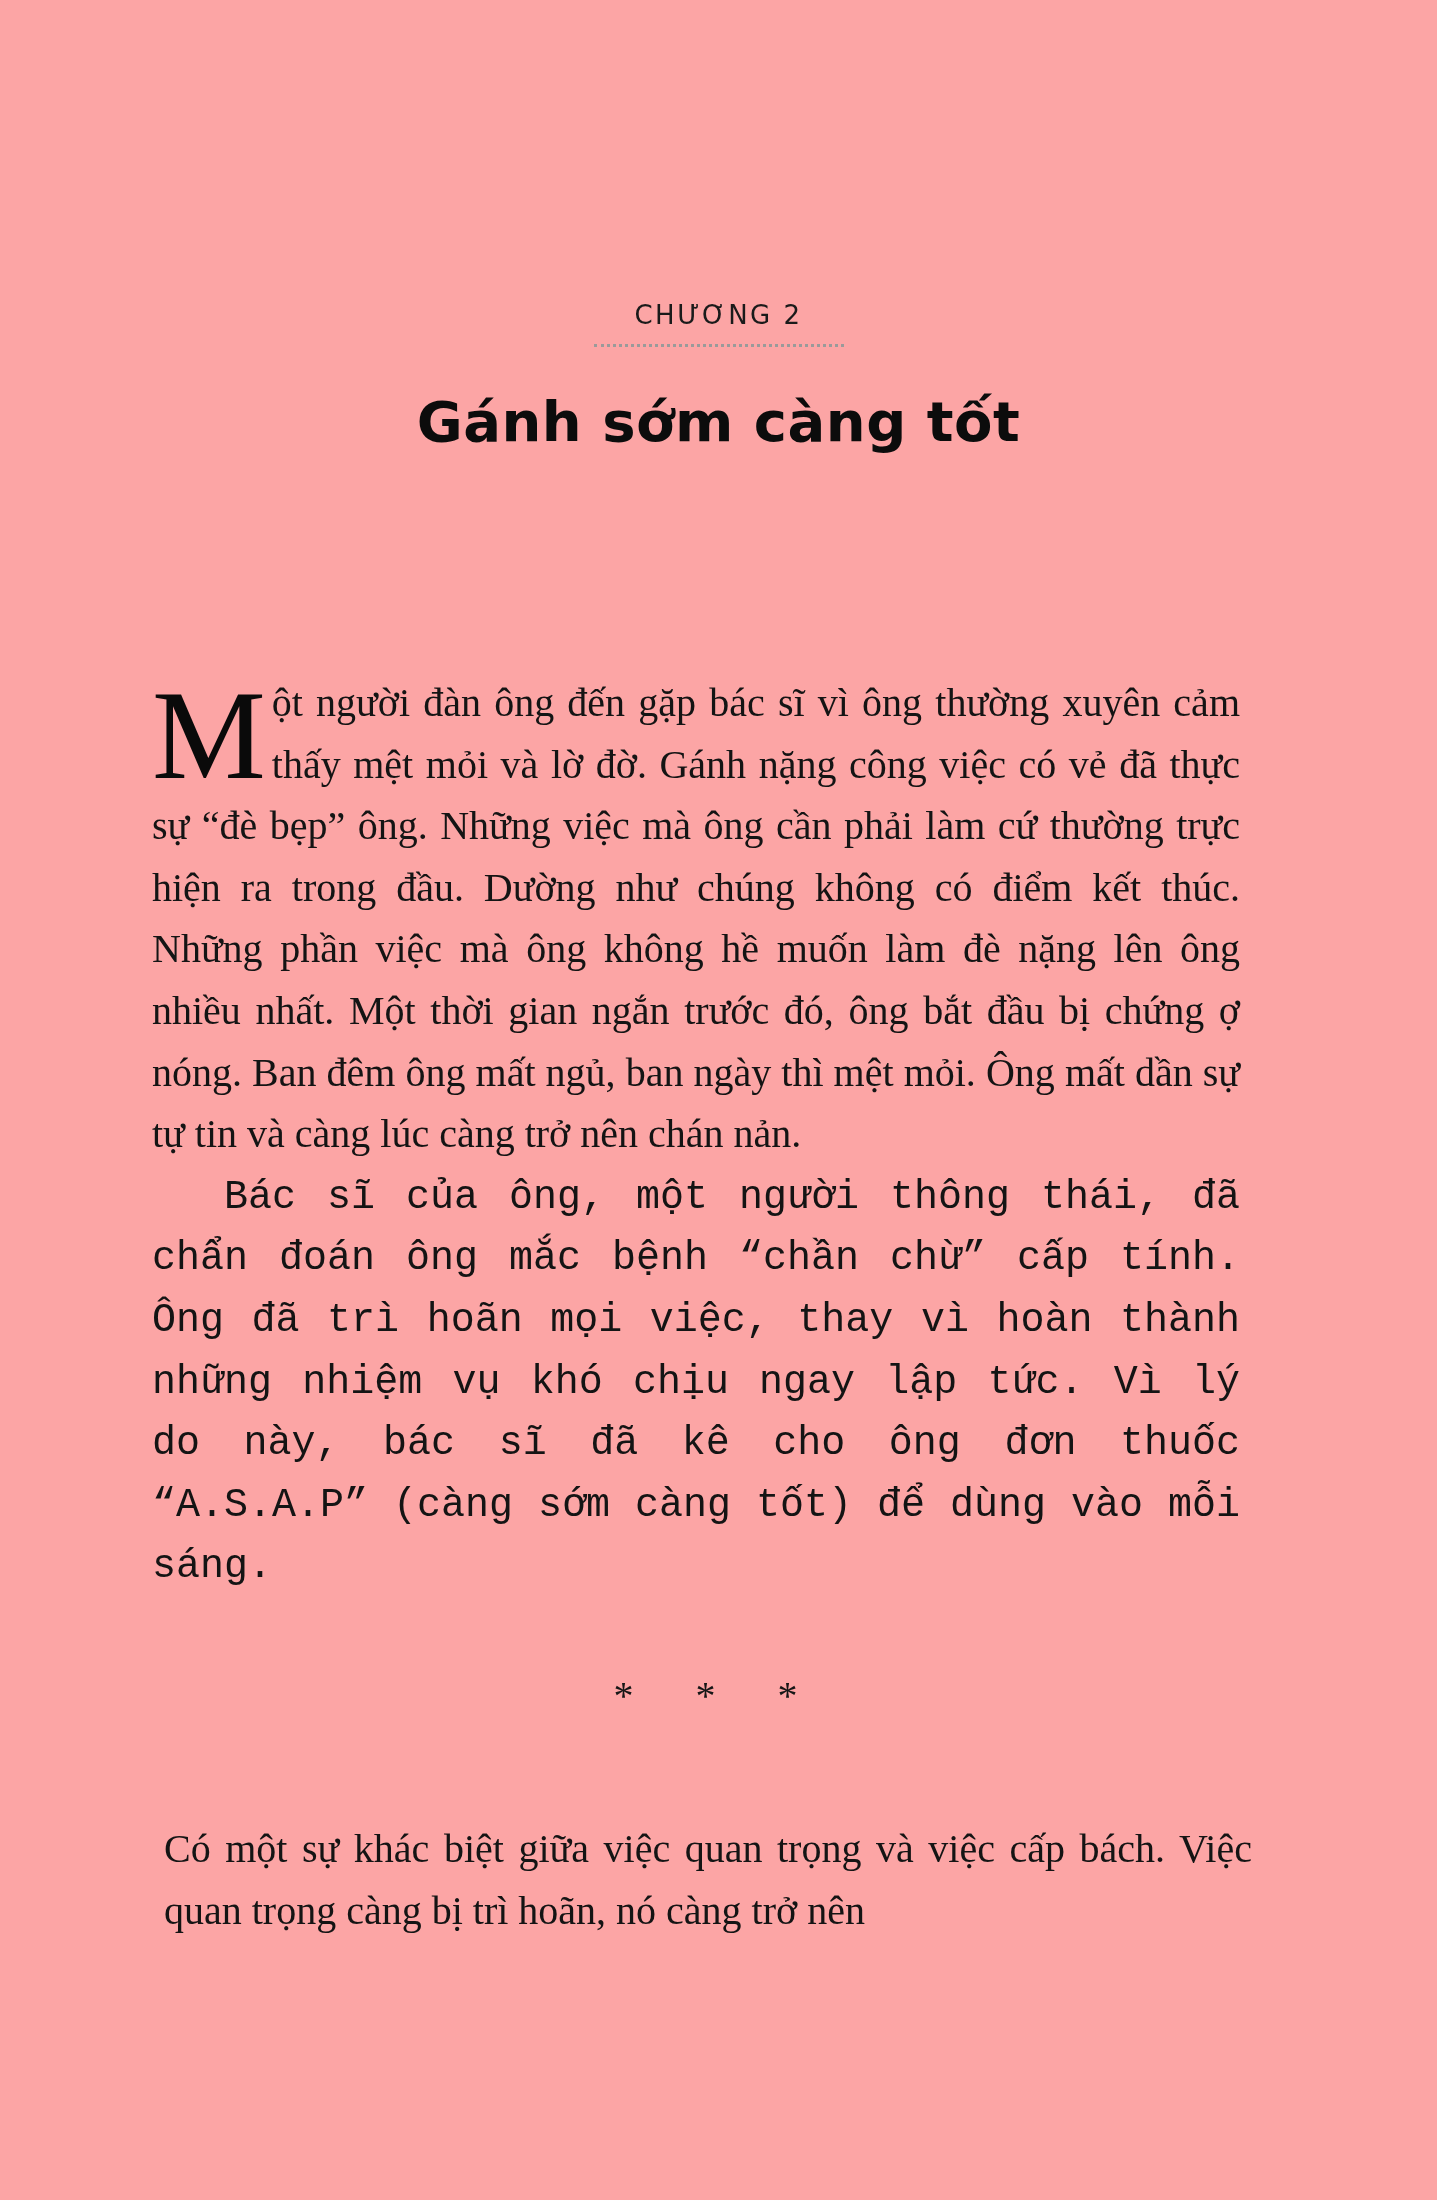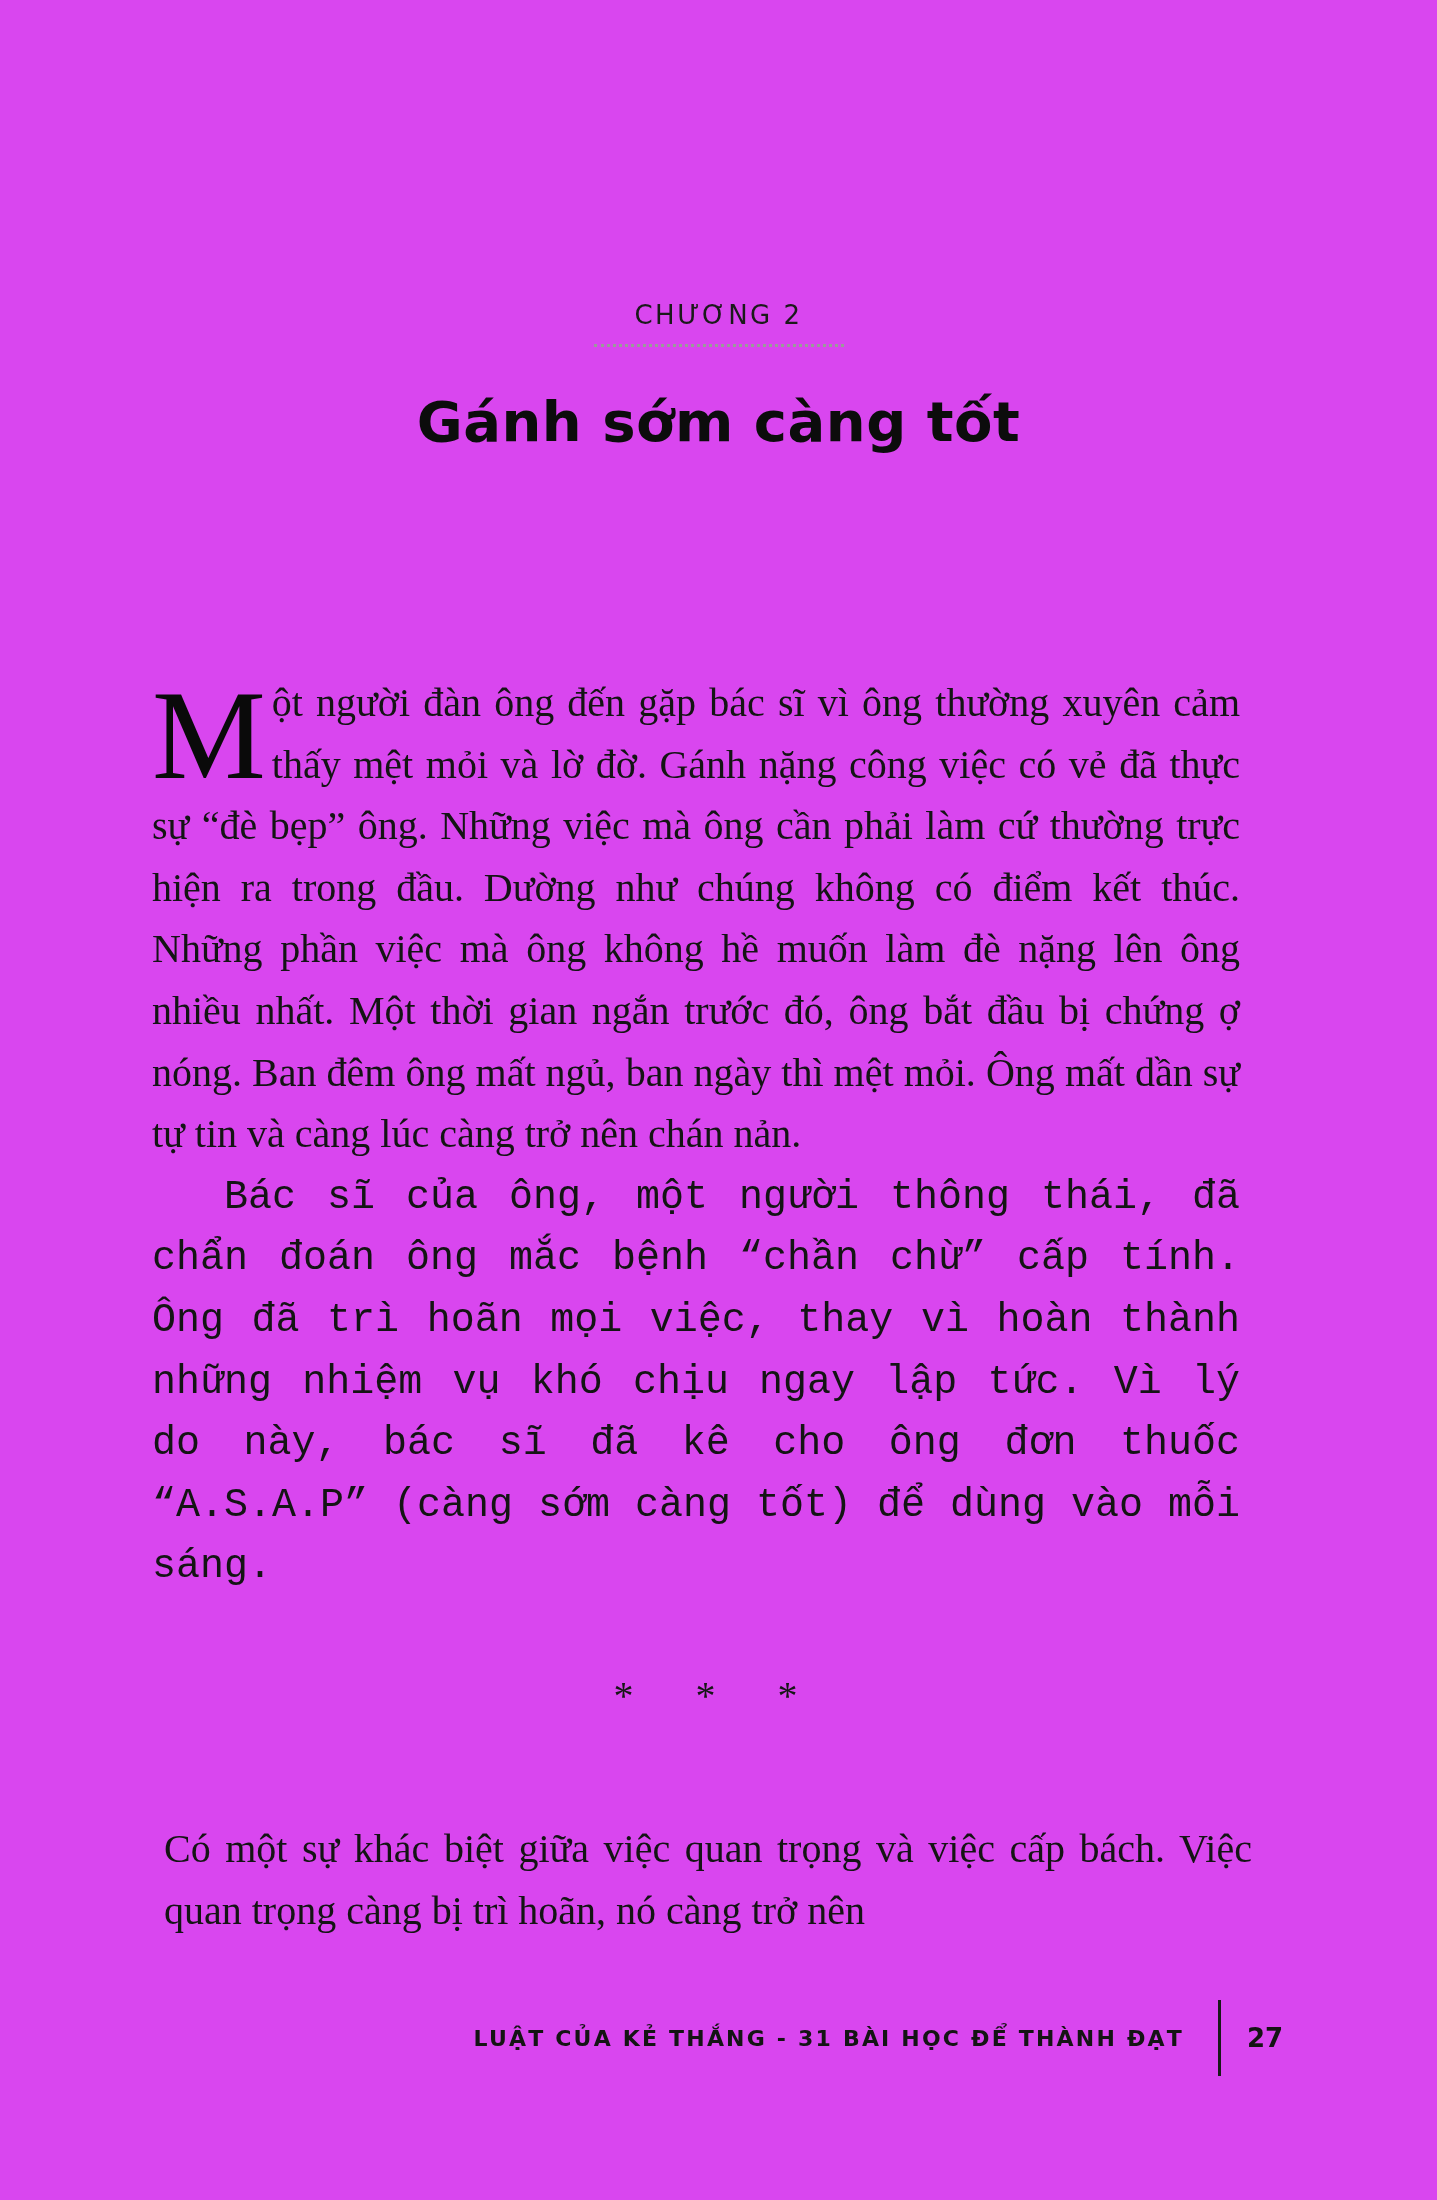--- a/index.html
+++ b/index.html
@@ -15,21 +15,21 @@
     color: #111111;
     overflow: hidden;
   }
 
   .page {
     position: absolute;
     left: 0;
     top: 0;
     width: 1437px;
     height: 2200px;
-    background: #d946ef;
+    background: #fca5a5;
   }
 
   
   .chapter-block {
     position: absolute;
     left: 0;
     top: 300px;
     width: 1437px;
     text-align: center;
   }
@@ -168,21 +168,14 @@
     </p>
     <p class="para">Bác sĩ của ông, một người thông thái, đã chẩn đoán ông mắc bệnh “chần chừ” cấp tính. Ông đã trì hoãn mọi việc, thay vì hoàn thành những nhiệm vụ khó chịu ngay lập tức. Vì lý do này, bác sĩ đã kê cho ông đơn thuốc “A.S.A.P” (càng sớm càng tốt) để dùng vào mỗi sáng.</p>
   </div>
 
   <div class="stars">*  *  *</div>
 
   <div class="body-area-2">
     <p class="para">Có một sự khác biệt giữa việc quan trọng và việc cấp bách. Việc quan trọng càng bị trì hoãn, nó càng trở nên</p>
   </div>
 
-  <div class="footer">
-    <div class="footer-inner">
-      <div class="footer-title">LUẬT CỦA KẺ THẮNG - 31 BÀI HỌC ĐỂ THÀNH ĐẠT</div>
-      <div class="footer-sep"></div>
-      <div class="footer-page">27</div>
-    </div>
-  </div>
 
 </div>
 
 </body></html>

